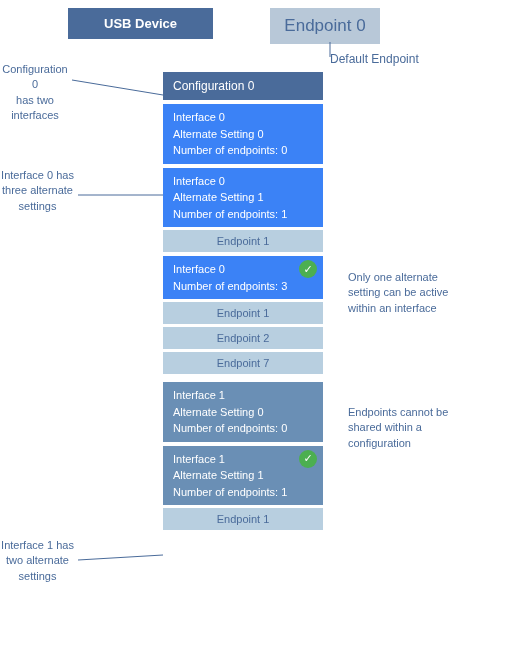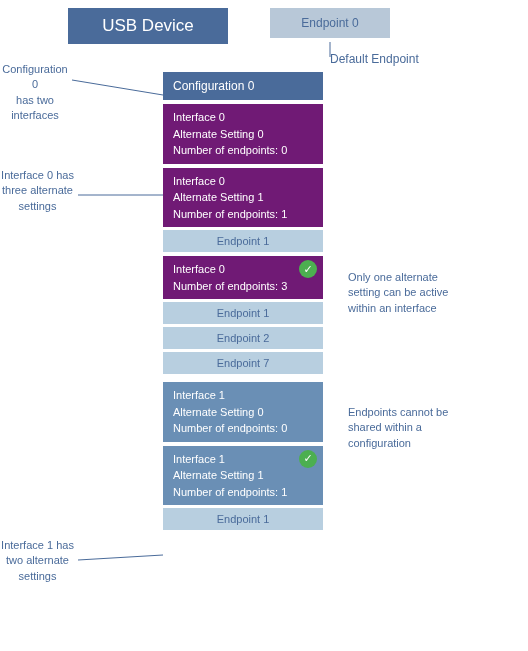--- a/index.html
+++ b/index.html
@@ -11,40 +11,40 @@
       font-size: 11px;
       position: relative;
       overflow: hidden;
     }
 
     
     .usb-device-box {
       position: absolute;
       top: 8px;
       left: 68px;
-      width: 160px;
+      width: 145px;
       background: #4a6b9a;
       color: #fff;
       text-align: center;
       padding: 8px 10px;
-      font-size: 17px;
-      font-weight: normal;
+      font-size: 13px;
+      font-weight: bold;
     }
 
     
     .endpoint0-box {
       position: absolute;
       top: 8px;
       left: 270px;
-      width: 120px;
+      width: 110px;
       background: #b8c8d8;
       color: #4a6b9a;
       text-align: center;
       padding: 8px 10px;
-      font-size: 12px;
+      font-size: 17px;
     }
 
     
     .default-endpoint-label {
       position: absolute;
       top: 52px;
       left: 330px;
       color: #4a6b9a;
       font-size: 12px;
     }
@@ -61,21 +61,21 @@
     .config-header {
       background: #4a6b9a;
       color: #fff;
       padding: 7px 10px;
       font-size: 12px;
       margin-bottom: 0;
     }
 
     
     .interface-block {
-      background: #701a75;
+      background: #3b82f6;
       color: #fff;
       padding: 5px 10px;
       font-size: 11px;
       line-height: 1.5;
       margin-top: 4px;
       position: relative;
     }
 
     
     .endpoint-item {

